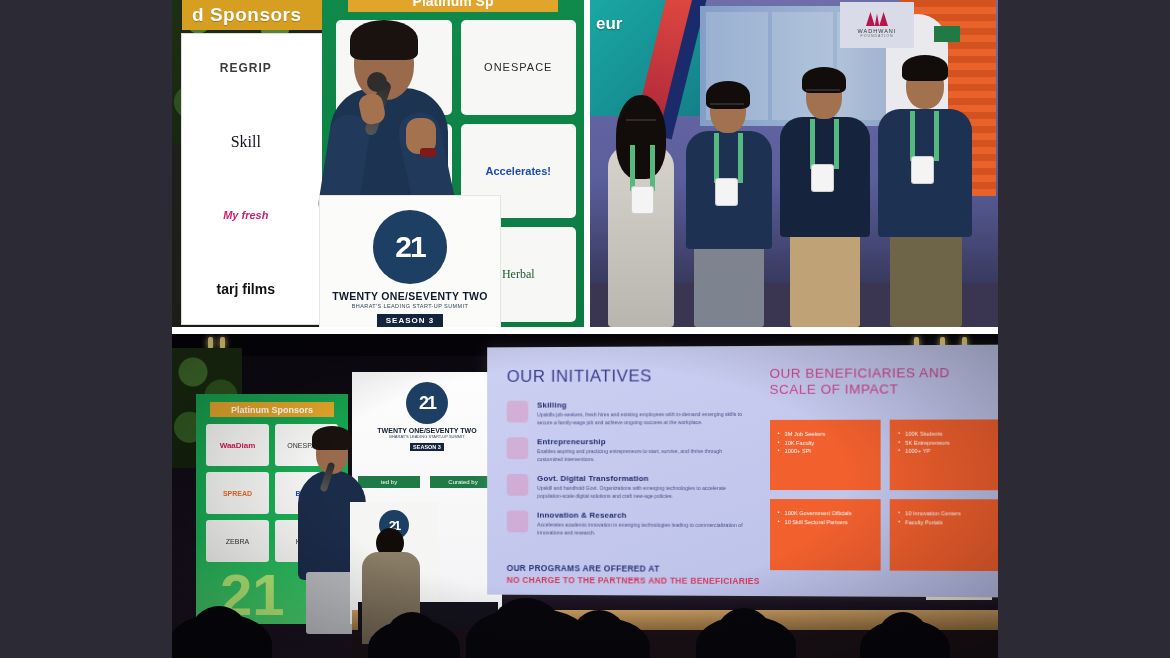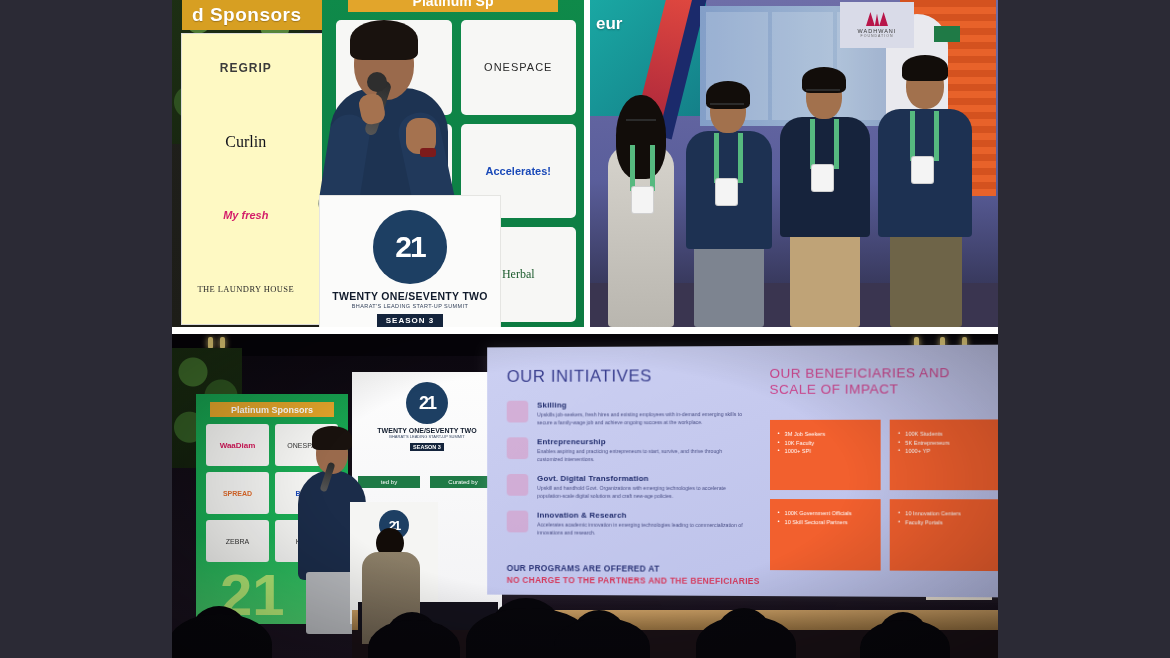--- a/index.html
+++ b/index.html
@@ -39,21 +39,21 @@
       radial-gradient(circle at 30% 44%, #355c24 0 17px, transparent 18px),
       radial-gradient(circle at 66% 50%, #48763230 0 18px, transparent 19px),
       radial-gradient(circle at 14% 72%, #2e5020 0 16px, transparent 17px),
       radial-gradient(circle at 48% 80%, #3d6a2a 0 14px, transparent 15px),
       radial-gradient(circle at 88% 68%, #2b4d1e 0 13px, transparent 14px),
       linear-gradient(150deg,#1d2f14,#16240f);
     filter: blur(0.6px);
   }
   .sponsor-wall {
     position:absolute; left:10px; top:34px; width:260px; height:290px;
-    background:#fef9c3; box-shadow: 0 0 0 1px #dcdcd8;
+    background:#ffffff; box-shadow: 0 0 0 1px #dcdcd8;
   }
   .sponsor-band {
     position:absolute; left:0px; top:-34px; width:260px; height:30px;
     background:#d79f22; color:#fff; font-weight:bold; font-size:19px;
     display:flex; align-items:center; padding-left:10px; letter-spacing:.5px;
     text-shadow:0 1px 1px rgba(0,0,0,.25); overflow:hidden; white-space:nowrap;
   }
   .sgrid { position:absolute; inset:8px; display:grid;
     grid-template-columns:1fr 1fr; grid-template-rows:repeat(4,1fr);
     gap:21px; }
@@ -272,24 +272,25 @@
 
       <div class="photo photo-left">
         <div class="tl-bg"></div>
         <div class="foliage"></div>
 
         <div class="sponsor-wall">
           <div class="sponsor-band">d Sponsors</div>
           <div class="sgrid">
             <div class="slogo regrip">REGRIP</div>
             <div class="slogo decimal">DECIM.L</div>
-            <div class="slogo curlin">Curlin</div>
+            <div class="slogo curlin">Skill</div>
             <div class="slogo lexicon">Lexicon Legal</div>
             <div class="slogo myvalue">My fresh</div>
             <div class="slogo indulge">INDULGE</div>
+            <div class="slogo tarj">tarj films</div>
             <div class="slogo laundry">THE LAUNDRY HOUSE</div>
           </div>
         </div>
 
         <div class="green-panel">
           <div class="gp-title">Platinum Sp</div>
           <div class="gp-cards">
             <div class="gp-card earn">Earn</div>
             <div class="gp-card onespace">ONESPACE</div>
             <div class="gp-card"></div>

